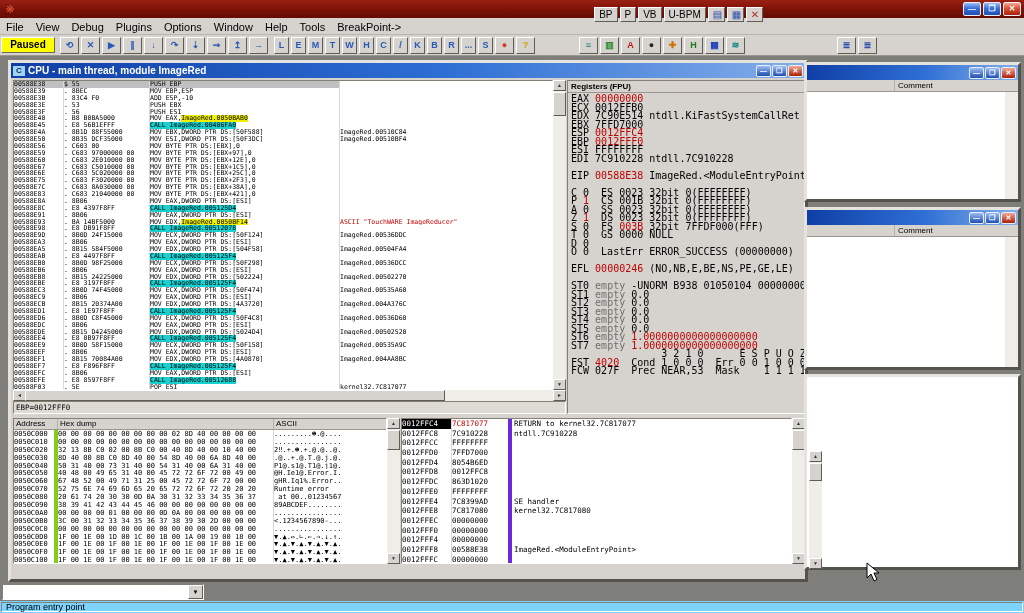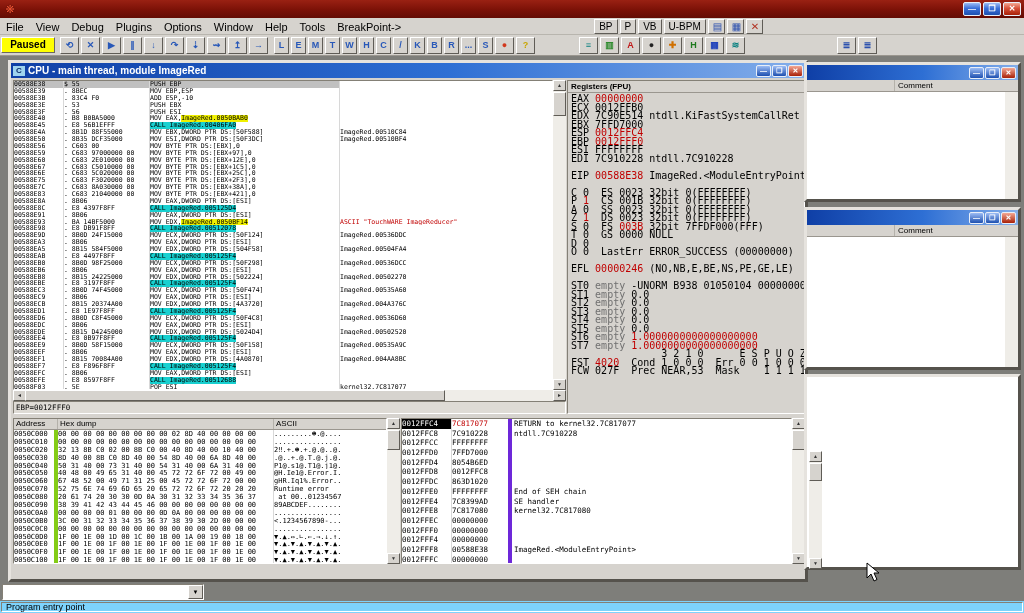--- a/index.html
+++ b/index.html
@@ -8,21 +8,21 @@
 .raised{border:1px solid;border-color:#ffffff #5f5c56 #5f5c56 #ffffff;background:#d6d3ce}
 
 #titlebar{position:absolute;left:0;top:0;width:1024px;height:18px;background:linear-gradient(180deg,#9a2113 0%,#7b1107 55%,#630c04 100%);display:flex;align-items:center;padding:0 3px}
 #app-icon{width:14px;height:14px;font-size:11px;line-height:14px;text-align:center;color:#ff5533;text-shadow:0 0 1px #000}
 #app-title{color:#fff;font-weight:bold;margin-left:4px}
 #title-buttons{margin-left:auto;display:flex;gap:2px}
 .xpbtn{width:18px;height:14px;border-radius:2px;border:1px solid #e8eef8;background:linear-gradient(180deg,#9cbcf4 0%,#3a6fd8 45%,#1e50b0 100%);color:#fff;font-size:8px;line-height:12px;text-align:center;font-weight:bold}
 .xpbtn.close{background:linear-gradient(180deg,#f4a894 0%,#d75038 45%,#a82008 100%)}
 #menubar{position:absolute;left:0;top:18px;width:1024px;height:17px;background:#d6d3ce;border-bottom:1px solid #b8b5ae;display:flex;align-items:flex-end}
 .mitem{padding:1px 6px;margin-top:1px}
-.mbtn{height:15px;padding:0 4px;margin:0 1px;font-size:10px;line-height:13px}
+.mbtn{height:15px;padding:0 4px;margin:12px 1px;font-size:10px;line-height:13px}
 #menu-right{display:flex;align-items:center;margin-left:186px}
 #toolbar{position:absolute;left:0;top:35px;width:1024px;height:21px;background:#d6d3ce;border-bottom:1px solid #9a968f;display:flex;align-items:center}
 #paused-box{width:54px;height:16px;margin-left:1px;background:#ffff00;border:1px solid;border-color:#fff #6a675f #6a675f #fff;font-weight:bold;font-size:10px;text-align:center;line-height:14px}
 .tbtn{width:19px;height:17px;margin:0 1px;font-size:9px;line-height:15px;text-align:center;font-weight:bold;color:#2858b8}
 .tbtn.sm{width:15px}
 .tsep{width:4px;height:17px}
 
 #mdi{position:absolute;left:0;top:56px;width:1024px;height:545px;background:#7e7e7a}
 .window{position:absolute;border:3px solid;border-color:#e6e3de #55524c #55524c #e6e3de;background:#d6d3ce}
 .wtitle{height:15px;background:linear-gradient(90deg,#0f3fa6 0%,#2e6fd4 55%,#84aeea 100%);display:flex;align-items:center;color:#fff;font-weight:bold;font-size:10px;padding:0 2px;white-space:nowrap;overflow:hidden}
@@ -330,21 +330,21 @@
 
     <div id="stack-pane" class="pane">
       <div id="stack-rows">
           <div class="srow"><span class="sa selA">0012FFC4</span><span class="sv red">7C817077</span><span class="sc">RETURN to kernel32.7C817077</span></div>
           <div class="srow"><span class="sa">0012FFC8</span><span class="sv">7C910228</span><span class="sc">ntdll.7C910228</span></div>
           <div class="srow"><span class="sa">0012FFCC</span><span class="sv">FFFFFFFF</span><span class="sc"></span></div>
           <div class="srow"><span class="sa">0012FFD0</span><span class="sv">7FFD7000</span><span class="sc"></span></div>
           <div class="srow"><span class="sa">0012FFD4</span><span class="sv">8054B6ED</span><span class="sc"></span></div>
           <div class="srow"><span class="sa">0012FFD8</span><span class="sv">0012FFC8</span><span class="sc"></span></div>
           <div class="srow"><span class="sa">0012FFDC</span><span class="sv">863D1020</span><span class="sc"></span></div>
-          <div class="srow"><span class="sa">0012FFE0</span><span class="sv">FFFFFFFF</span><span class="sc">End of SEH chain</span></div>
+          <div class="srow"><span class="sa">0012FFE0</span><span class="sv">FFFFFFFF</span></div>
           <div class="srow"><span class="sa">0012FFE4</span><span class="sv">7C8399AD</span><span class="sc">SE handler</span></div>
           <div class="srow"><span class="sa">0012FFE8</span><span class="sv">7C817080</span><span class="sc">kernel32.7C817080</span></div>
           <div class="srow"><span class="sa">0012FFEC</span><span class="sv">00000000</span><span class="sc"></span></div>
           <div class="srow"><span class="sa">0012FFF0</span><span class="sv">00000000</span><span class="sc"></span></div>
           <div class="srow"><span class="sa">0012FFF4</span><span class="sv">00000000</span><span class="sc"></span></div>
           <div class="srow"><span class="sa">0012FFF8</span><span class="sv">00588E38</span><span class="sc">ImageRed.&lt;ModuleEntryPoint&gt;</span></div>
           <div class="srow"><span class="sa">0012FFFC</span><span class="sv">00000000</span><span class="sc"></span></div>
         </div>
     </div>
     <div id="stack-vscroll" class="vs">

